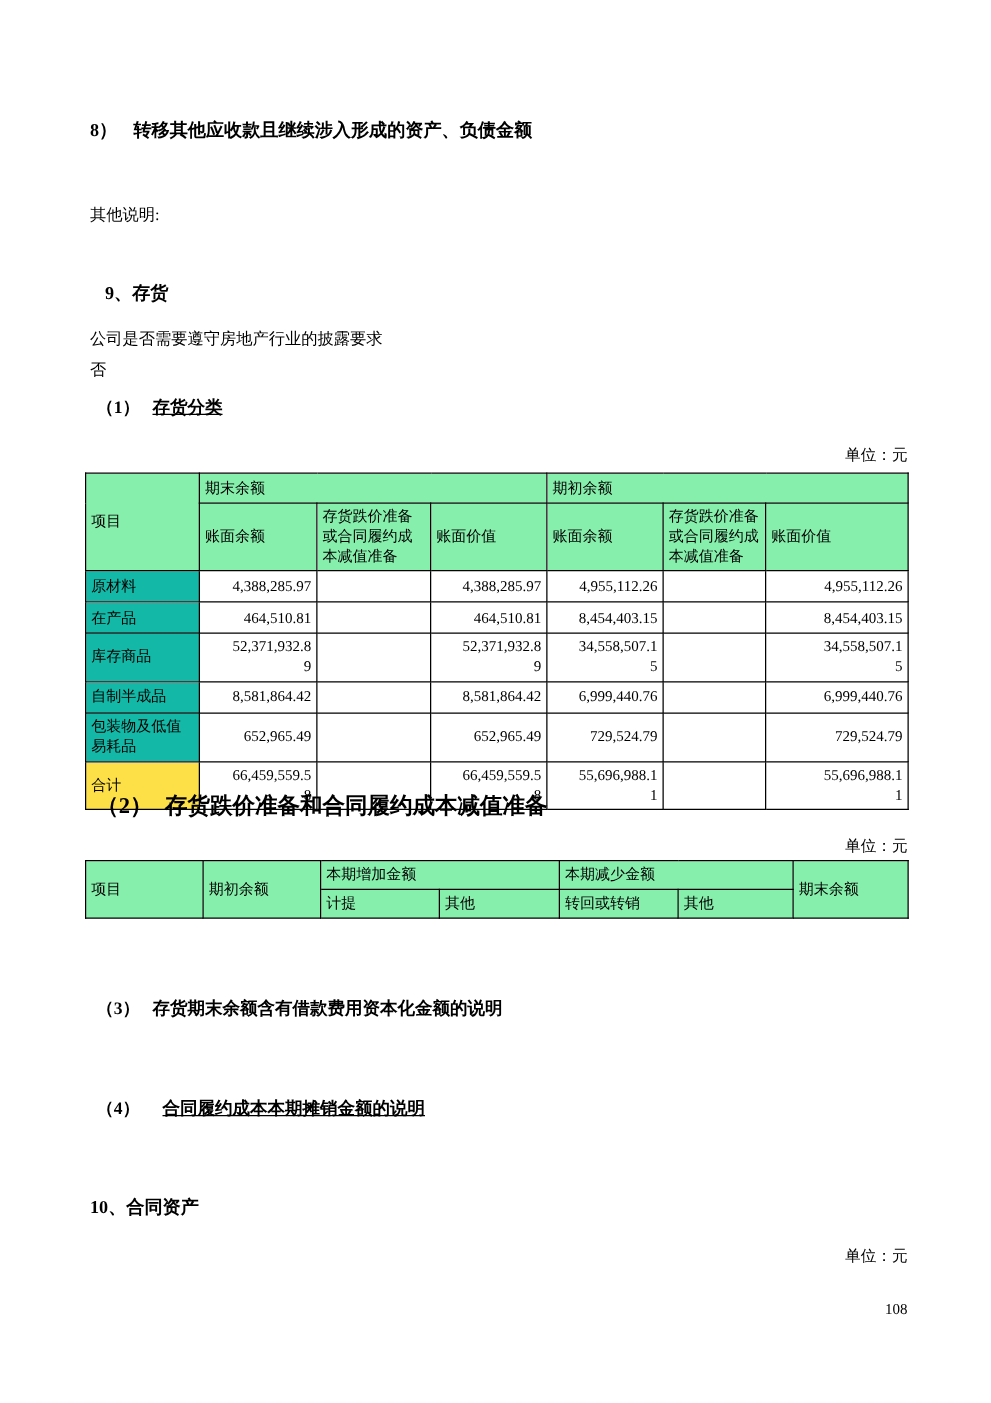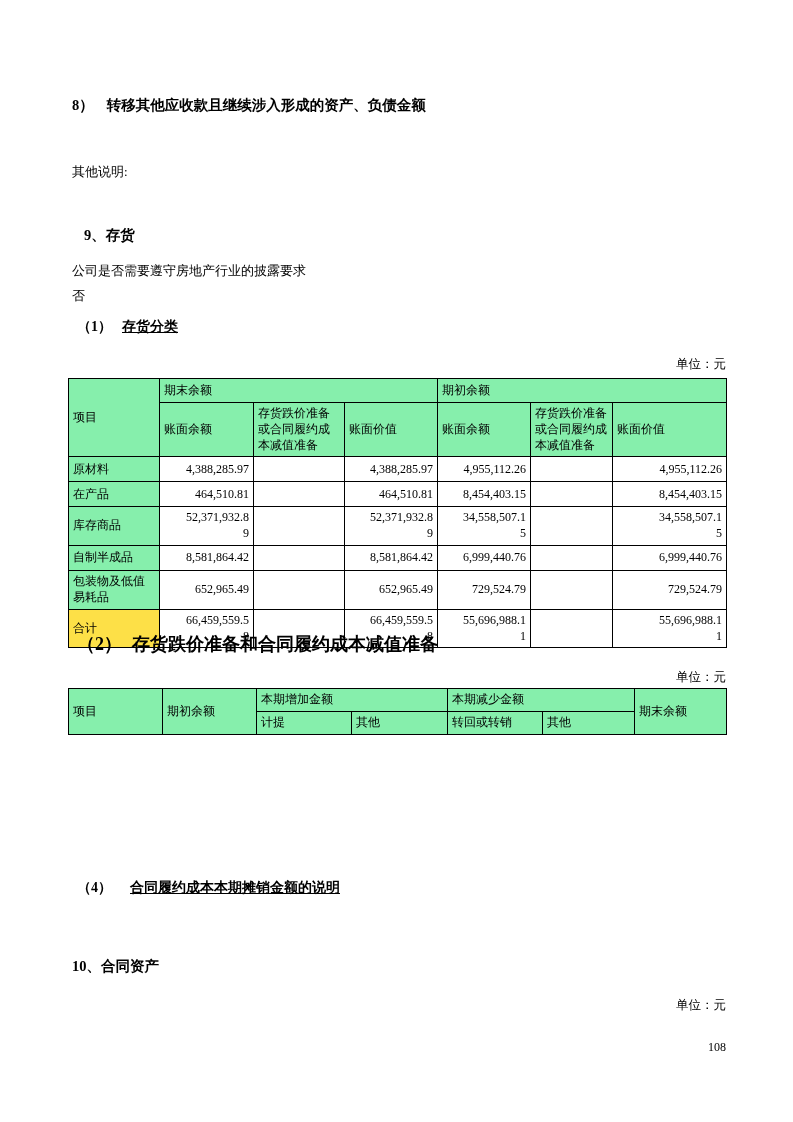--- a/index.html
+++ b/index.html
@@ -41,21 +41,21 @@
     line-height:1.32;
     vertical-align:middle;
     white-space:pre-line;
     overflow:hidden;
   }
   table.fin th {
     background:#86efac;
     font-weight:normal;
     text-align:left;
   }
-  table.fin td.lbl { text-align:left; background:#86efac; }
+  table.fin td.lbl { text-align:left; background:#14b8a6; }
   table.fin td.lbl.gray { background:#fde047; }
   table.fin td.num { text-align:right; }
   tr.hrow1 { height:24px; }
   tr.drow { height:25px; }
   tr.t2row { height:23px; }
 </style>
 </head>
 <body>
 
 <div class="page">
@@ -198,20 +198,23 @@
     </tr>
     <tr class="t2row">
       <th>计提</th>
       <th>其他</th>
       <th>转回或转销</th>
       <th>其他</th>
     </tr>
   </tbody>
     </table>
 
+  <div class="abs heading" style="left:77px; top:799px; font-size:14px;">
+    <span>（3）</span><span class="gap" style="margin-left:10px;">存货期末余额含有借款费用资本化金额的说明</span>
+  </div>
 
   <div class="abs heading" style="left:77px; top:879px; font-size:14px;">
     <span>（4）</span><span class="gap" style="margin-left:18px;text-decoration:underline;">合同履约成本本期摊销金额的说明</span>
   </div>
 
   <div class="abs heading" style="left:72px; top:957px;">10、合同资产</div>
 
   <div class="abs cx unit" style="top:997px;">单位：元</div>
 
   <div class="abs cx pagenum" style="top:1040px;">108</div>

